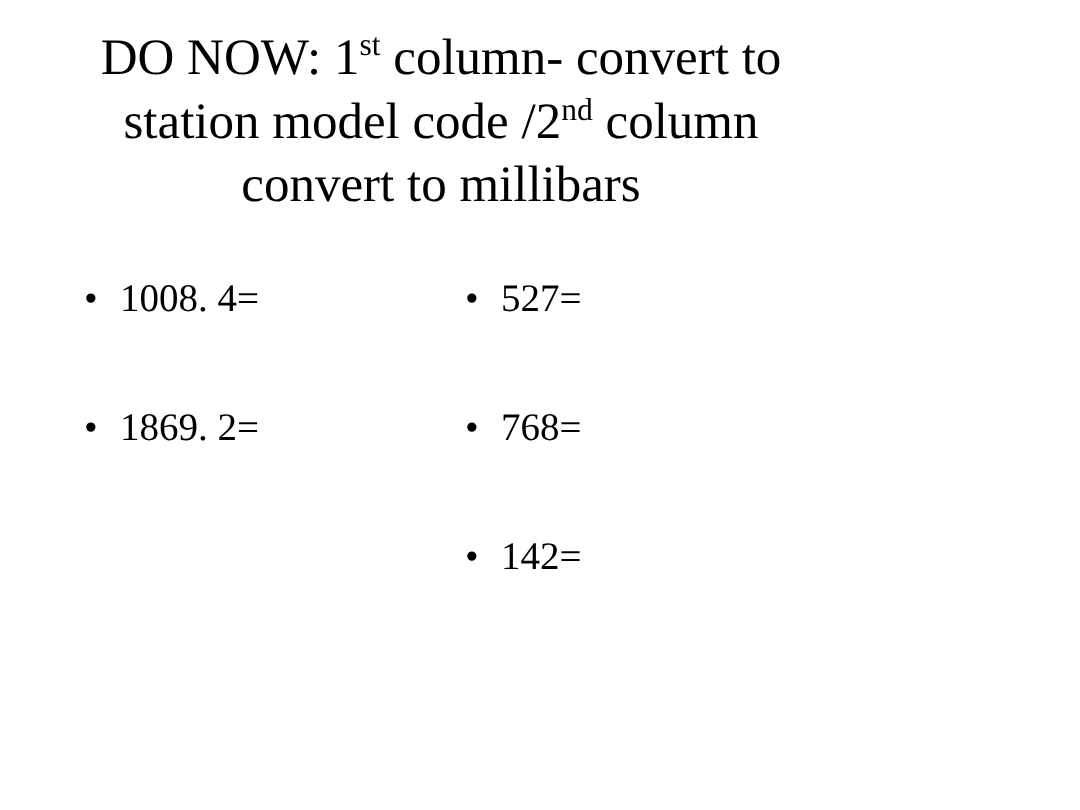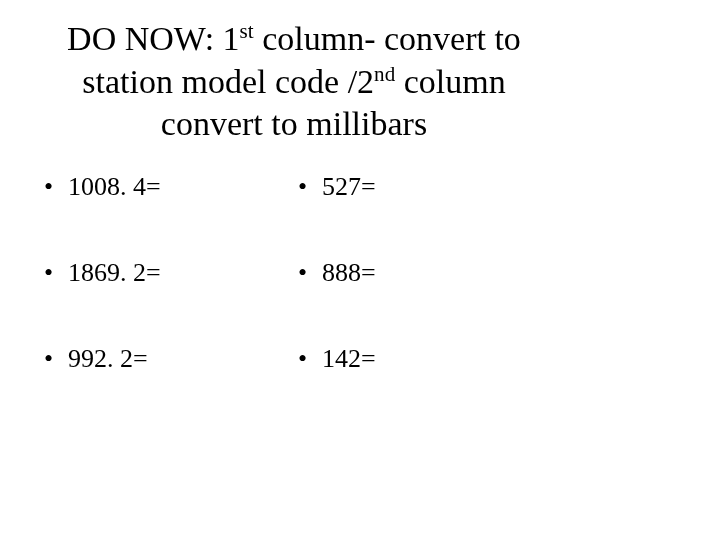--- a/index.html
+++ b/index.html
@@ -32,21 +32,21 @@
   }
   .columns {
     display: flex;
     gap: 0;
   }
   .col {
     width: 50%;
   }
   ul.bullets {
     list-style: none;
-    margin: 0;
+    margin: 12px;
     padding: 0;
   }
   ul.bullets li {
     font-size: 26px;
     margin: 0 0 56px 0;
     padding-left: 28px;
     position: relative;
   }
   ul.bullets li::before {
     content: "•";
@@ -63,25 +63,24 @@
 
   <h1 class="title">
     <span>DO NOW: 1</span><sup>st</sup><span> column- convert to station model code /2</span><sup>nd</sup><span> column convert to millibars</span>
   </h1>
 
   <div class="columns">
     <div class="col">
       <ul class="bullets">
         <li>1008. 4=</li>
         <li>1869. 2=</li>
-        <li>992. 2=</li>
       </ul>
     </div>
     <div class="col">
       <ul class="bullets">
         <li>527=</li>
-        <li>888=</li>
+        <li>768=</li>
         <li>142=</li>
       </ul>
     </div>
   </div>
 
 </div>
 
 </body></html>

